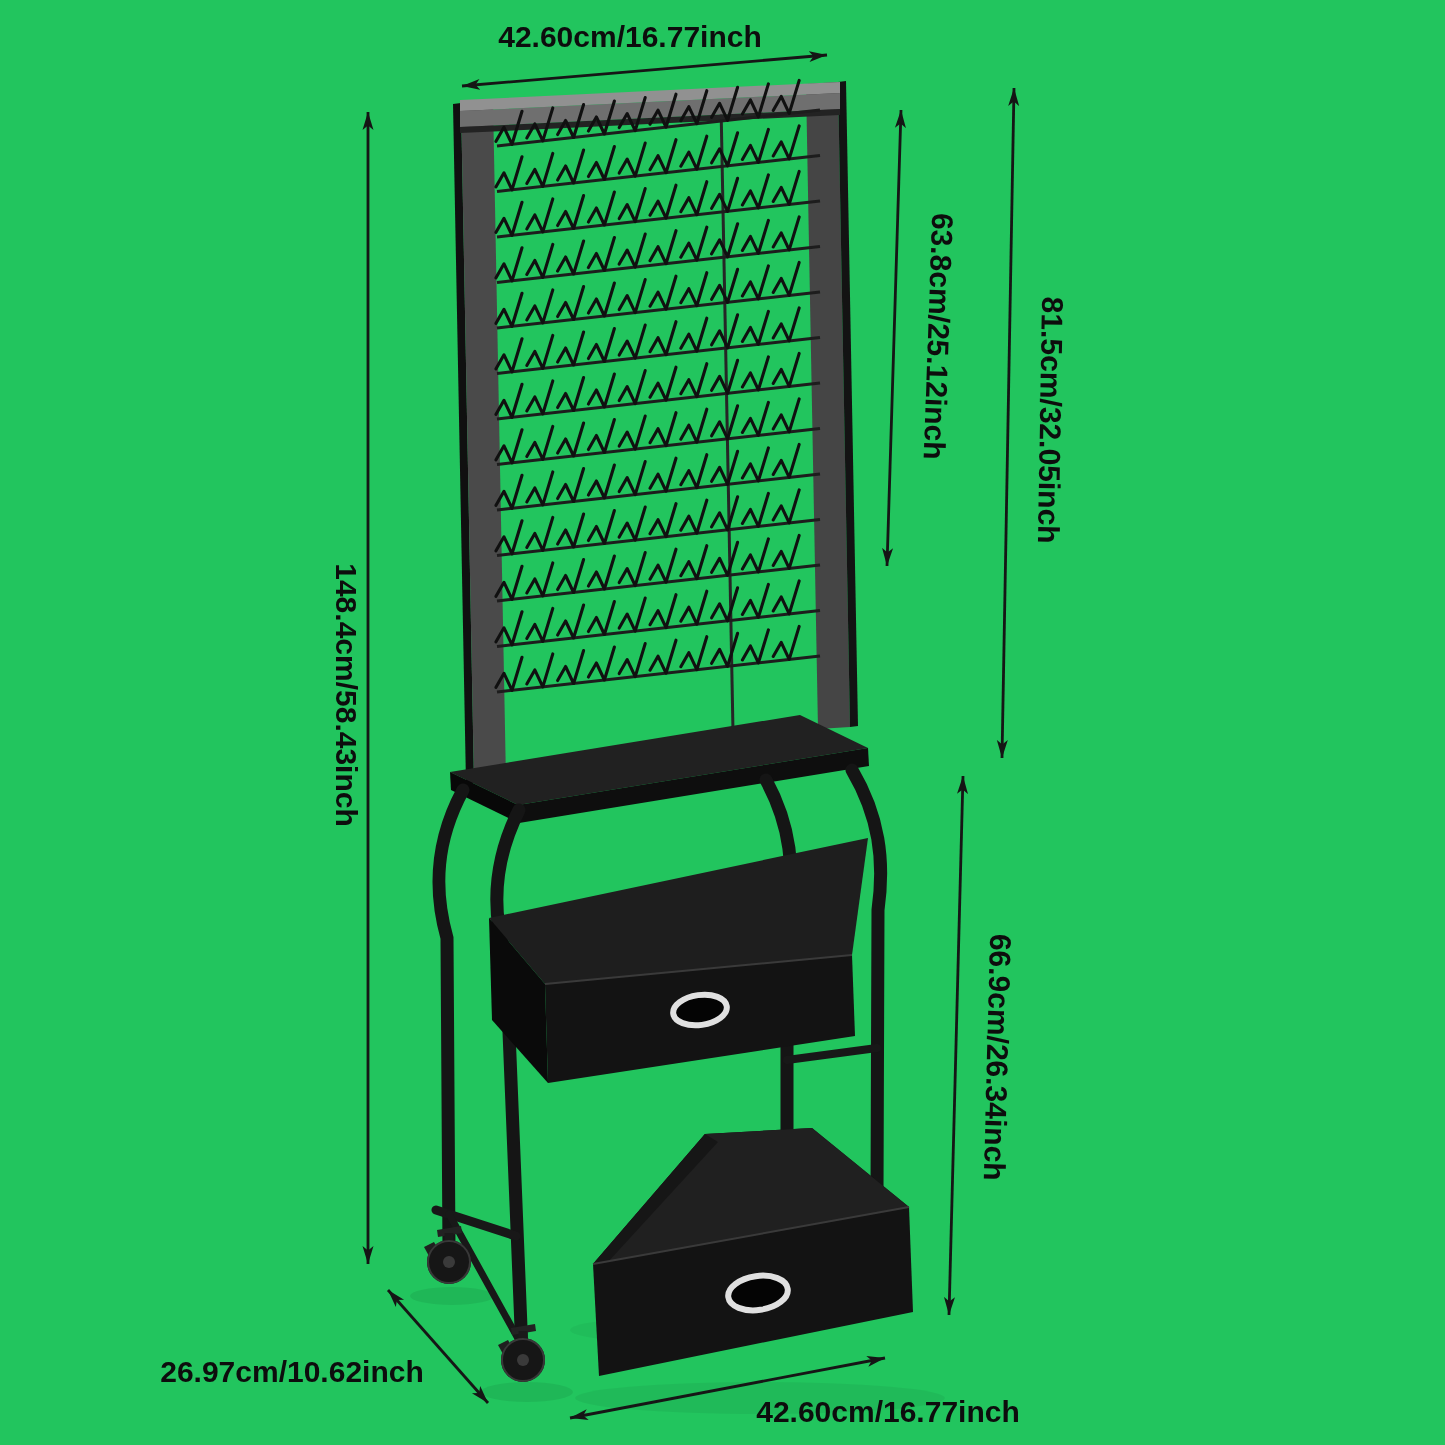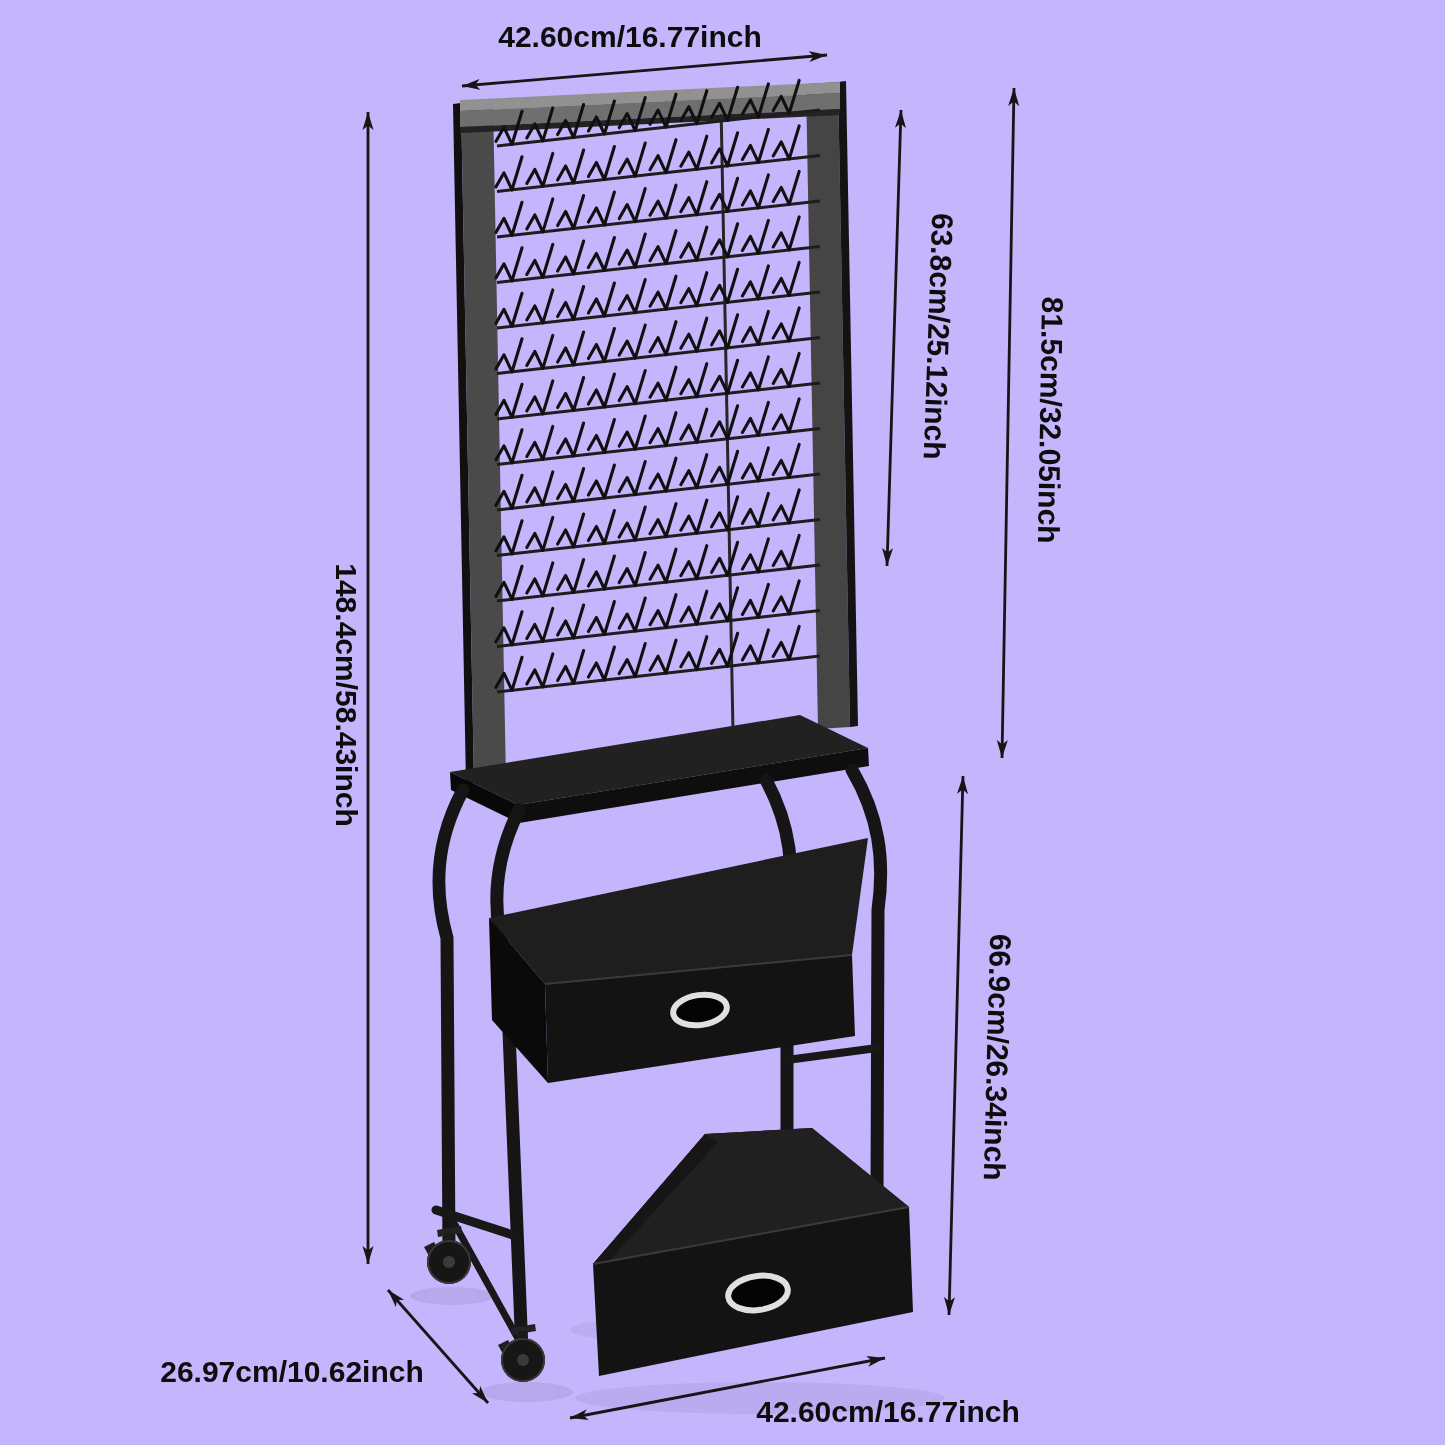--- a/index.html
+++ b/index.html
@@ -1,16 +1,16 @@
 <!DOCTYPE html>
 <html><head>
 <meta charset="utf-8">
 <style>
   html,body{margin:0;padding:0;background:#ffffff;}
-  .stage{position:relative;width:1445px;height:1445px;background:#c4b5fd;overflow:hidden;}
+  .stage{position:relative;width:1445px;height:1445px;background:#22c55e;overflow:hidden;}
   svg{display:block;}
   .dim-line{stroke:#161616;stroke-width:2.8;fill:none;}
   .dim-label{font-family:"Liberation Sans", sans-serif;font-weight:bold;font-size:30px;fill:#0d0d0d;}
   .rowbar{stroke:#1d1d1d;stroke-width:3;fill:none;}
   .hook{stroke:#101010;stroke-width:3.1;fill:none;stroke-linecap:round;stroke-linejoin:round;}
   .leg{stroke:#151515;stroke-width:13;fill:none;stroke-linecap:round;}
   .bar{stroke:#181818;fill:none;stroke-linecap:round;}
   .rim{stroke:#3a3a3a;stroke-width:2;fill:none;}
   .handle-ring{fill:#040404;stroke:#e0e0e0;stroke-width:6;}
 </style>

